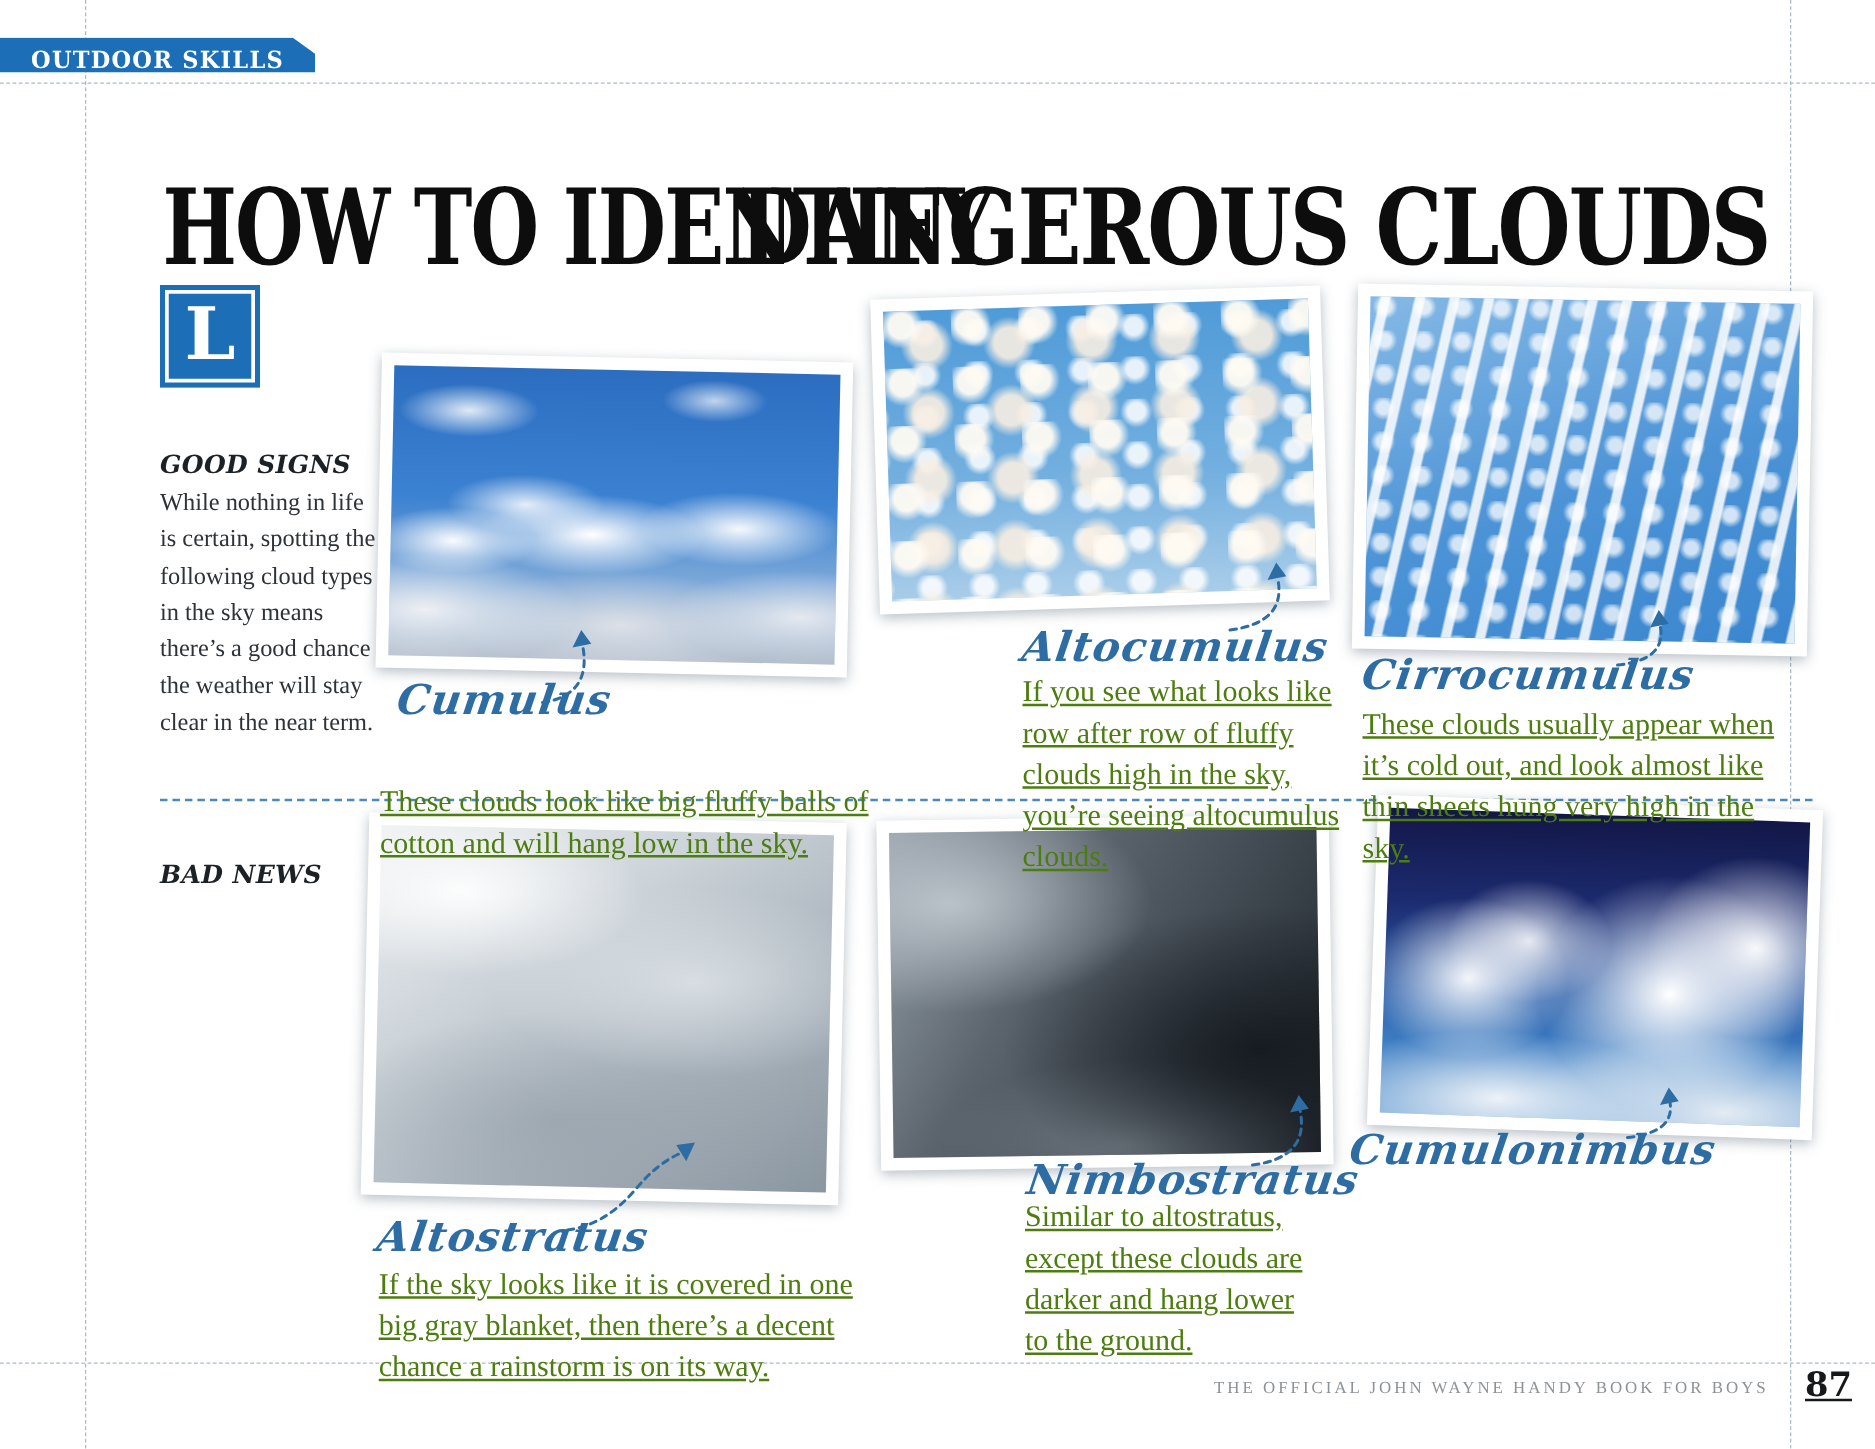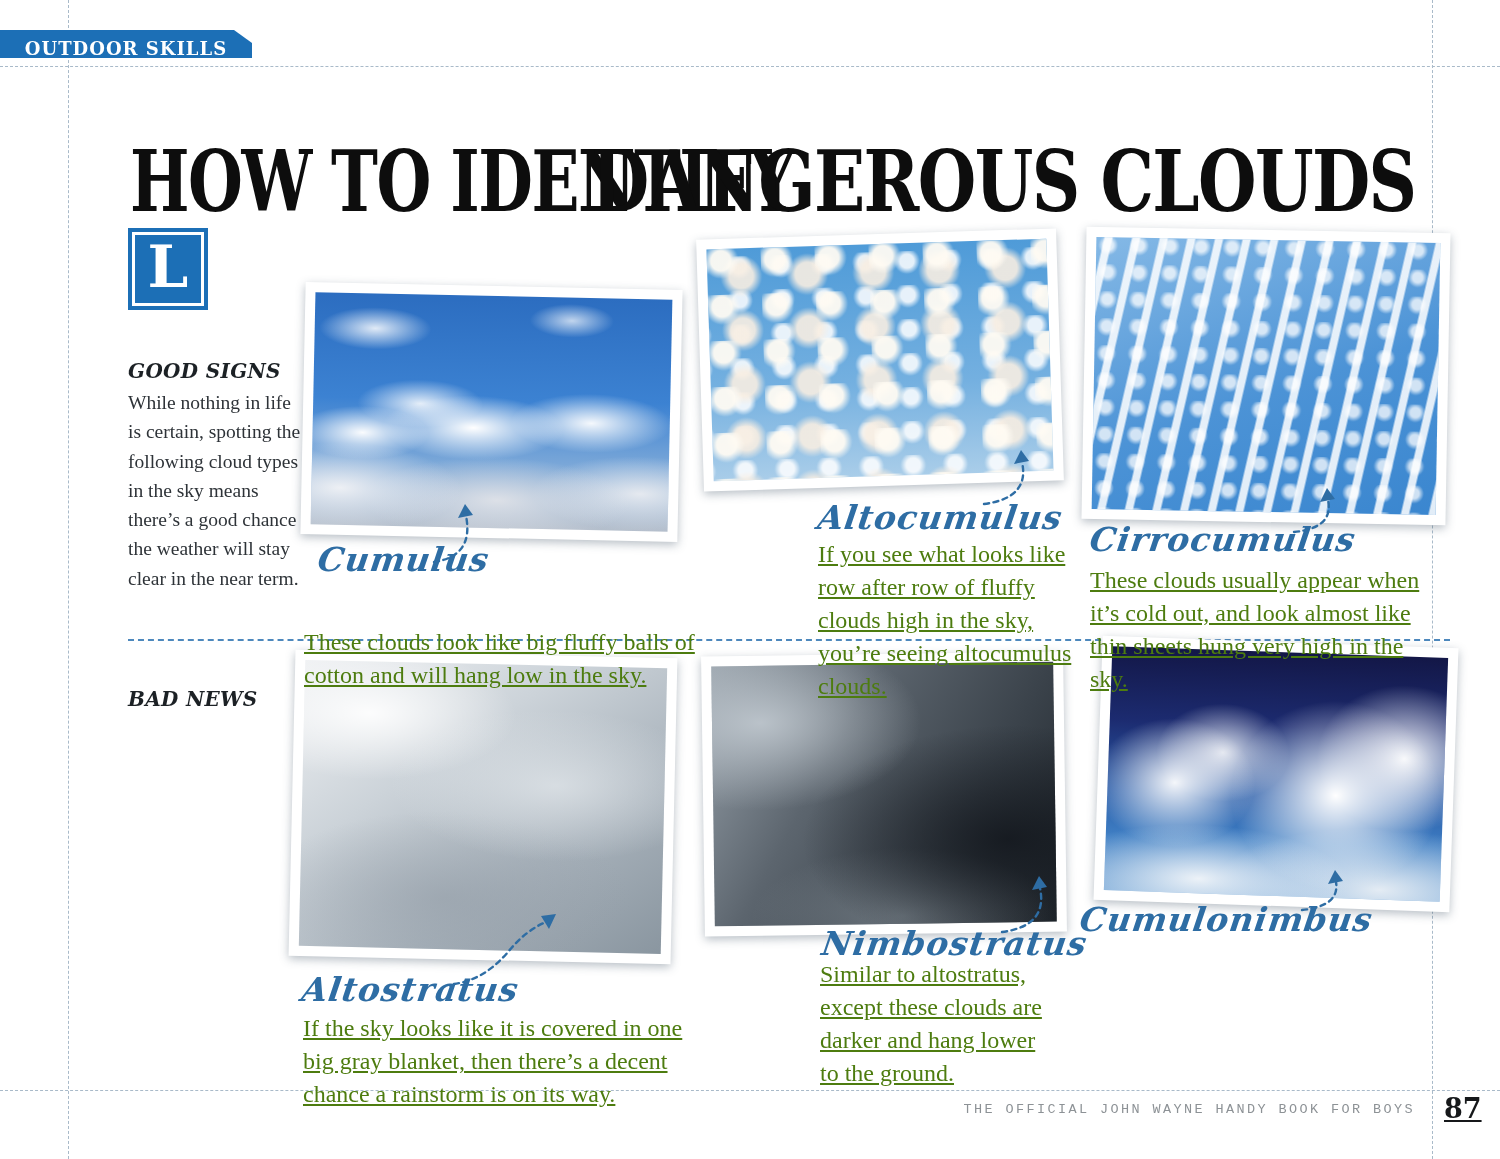--- a/index.html
+++ b/index.html
@@ -100,21 +100,21 @@
     color:#2e6da4;font-size:33px;letter-spacing:1px;transform:skewX(-8deg);white-space:nowrap;
   }
   .caption{position:absolute;font-size:24px;line-height:1.38;color:#4d7c0f;text-decoration:underline;}
 
   .arrow{position:absolute;overflow:visible;}
   .arrow path.curve{fill:none;stroke:#2e6da4;stroke-width:2.4;stroke-dasharray:5 4.5;stroke-linecap:round;}
   .arrow path.head{fill:#2e6da4;stroke:none;}
 
   .footer-title{
     position:absolute;left:800px;top:1102px;width:615px;text-align:right;
-    font-family:Liberation Mono, monospace;font-size:13.5px;letter-spacing:2.4px;color:#8d9296;
+    font-family:Liberation Serif, serif;font-size:13.5px;letter-spacing:2.4px;color:#8d9296;
   }
   .footer-page{
     position:absolute;left:1444px;top:1093px;font-family:"DejaVu Serif",serif;
     font-weight:bold;font-size:27px;color:#16181a;text-decoration:underline;
   }
 </style>
 </head>
 <body>
 
 <div id="page">

